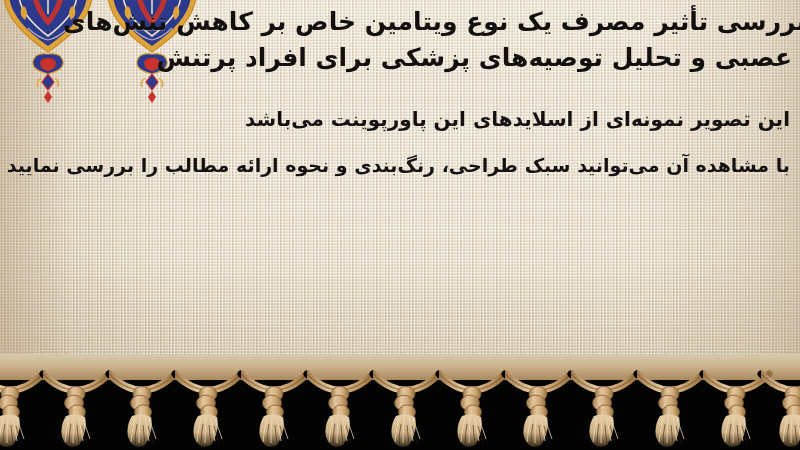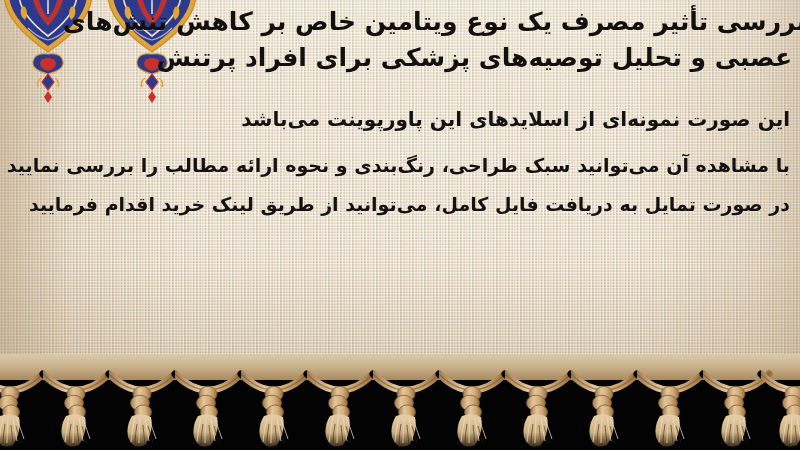--- a/index.html
+++ b/index.html
@@ -143,23 +143,22 @@
   </div>
 
   <div class="text-layer">
 
     <div class="title">
       <span class="ln ln1">بررسی تأثیر مصرف یک نوع ویتامین خاص بر کاهش تنش‌های</span>
       <span class="ln ln2">عصبی و تحلیل توصیه‌های پزشکی برای افراد پرتنش</span>
     </div>
 
     <div class="body-block">
-      <span class="line body-line-1">این صورت نمونه‌ای از اسلایدهای این پاورپوینت می‌باشد</span>
+      <span class="line body-line-1">این تصویر نمونه‌ای از اسلایدهای این پاورپوینت می‌باشد</span>
       <span class="line body-line-2">با مشاهده آن می‌توانید سبک طراحی، رنگ‌بندی و نحوه ارائه مطالب را بررسی نمایید</span>
-      <span class="line body-line-3">در صورت تمایل به دریافت فایل کامل، می‌توانید از طریق لینک خرید اقدام فرمایید</span>
     </div>
 
   </div>
 
   <div class="fringe-zone">
     <div class="fringe-top-edge"></div>
     <svg width="800" height="96" viewBox="0 0 800 96" xmlns="http://www.w3.org/2000/svg" style="position:absolute;left:0;top:0;">
       <defs>
         <linearGradient id="rope" x1="0" y1="0" x2="1" y2="0">
           <stop offset="0%" stop-color="#9c7murky"></stop>

